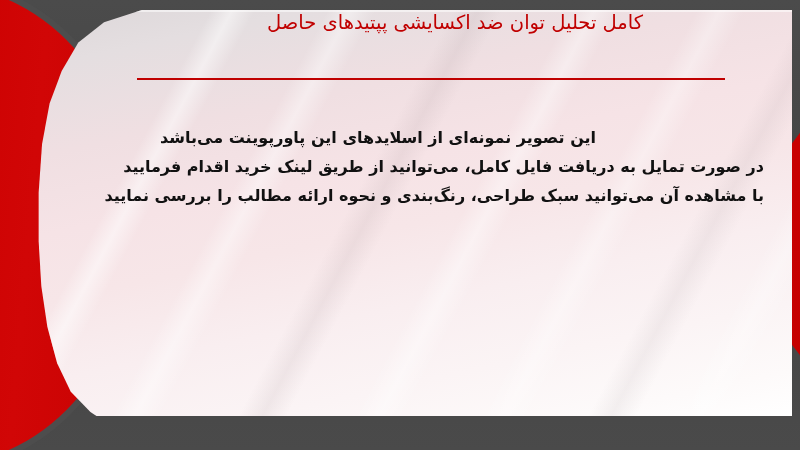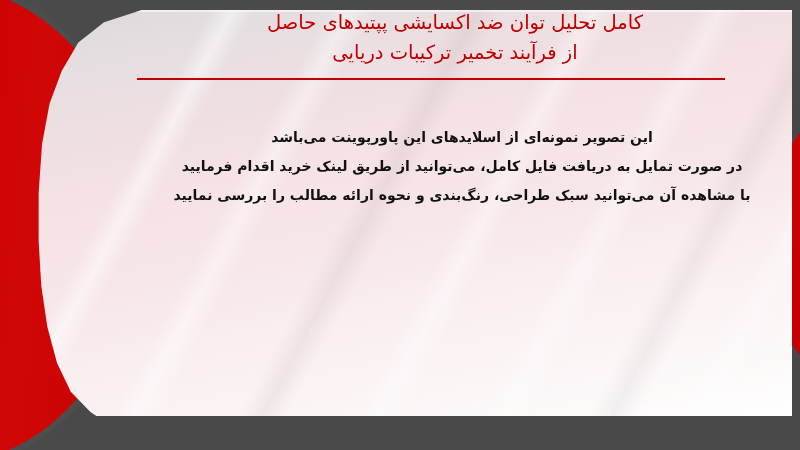--- a/index.html
+++ b/index.html
@@ -143,23 +143,23 @@
     height: 2px;
     background: #c00000;
     z-index: 7;
   }
 
   .body-block {
     position: absolute;
     top: 123px;
     right: 36px;
     left: 160px;
-    text-align: center;
+    text-align: left;
     color: #111111;
-    font-size: 14px;
+    font-size: 16px;
     line-height: 29px;
     font-weight: 700;
     font-family: "DejaVu Sans", sans-serif;
   }
   .body-line { white-space: nowrap; }
 </style>
 </head>
 <body>
 
 <div id="slide">
@@ -173,21 +173,20 @@
 
   <div class="panel">
     <div class="panel-streaks"></div>
     <div class="panel-top-hl"></div>
   </div>
 
   <div class="content">
 
     <div class="title-block">
       <div class="title-line">کامل تحلیل توان ضد اکسایشی پپتیدهای حاصل</div>
-      <div class="title-line">از فرآیند تخمیر ترکیبات دریایی</div>
     </div>
 
     <div class="title-rule"></div>
 
     <div class="body-block">
       <div class="body-line">این تصویر نمونه‌ای از اسلایدهای این پاورپوینت می‌باشد</div>
       <div class="body-line">در صورت تمایل به دریافت فایل کامل، می‌توانید از طریق لینک خرید اقدام فرمایید</div>
       <div class="body-line">با مشاهده آن می‌توانید سبک طراحی، رنگ‌بندی و نحوه ارائه مطالب را بررسی نمایید</div>
     </div>
 

